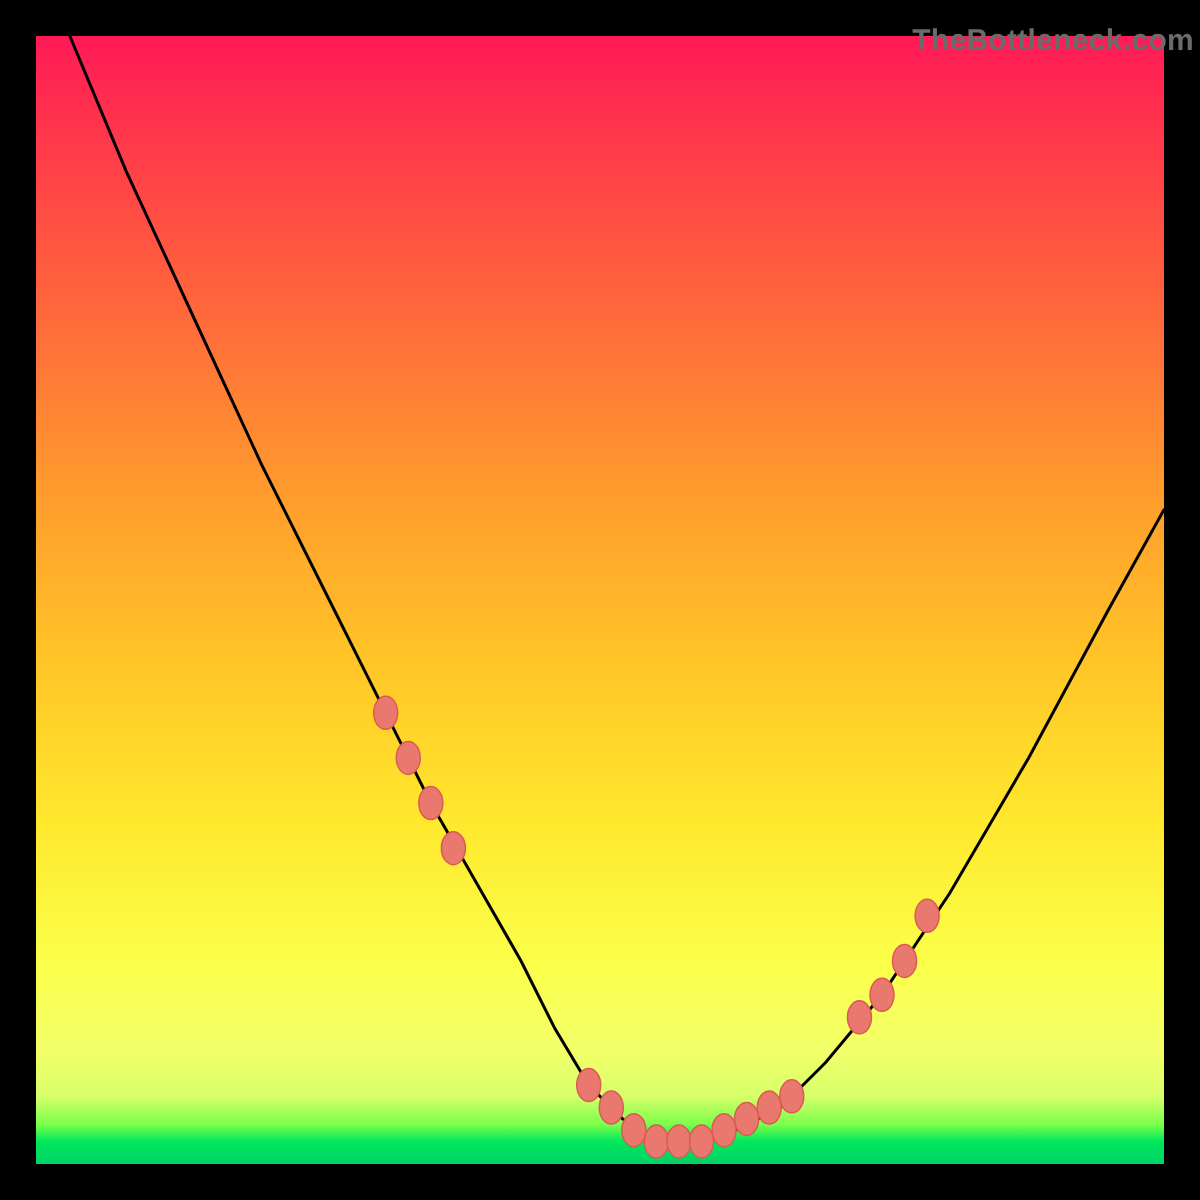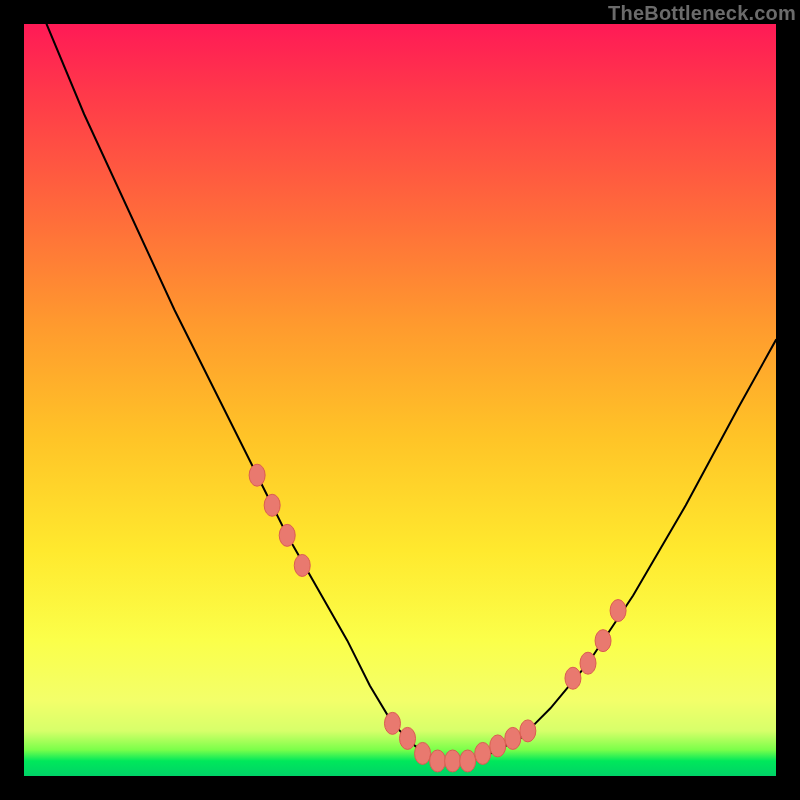--- a/index.html
+++ b/index.html
@@ -44,21 +44,21 @@
   svg.curve {
     position: absolute;
     left: 0;
     top: 0;
     width: 752px;
     height: 752px;
     pointer-events: none;
   }
   .watermark {
     position: absolute;
-    top: 2px;
+    top: 16px;
     right: 4px;
     font-family: Arial, Helvetica, sans-serif;
     font-size: 20px;
     font-weight: 600;
     color: #6b6b6b;
     letter-spacing: 0.2px;
     user-select: none;
   }
 </style>
 </head>

